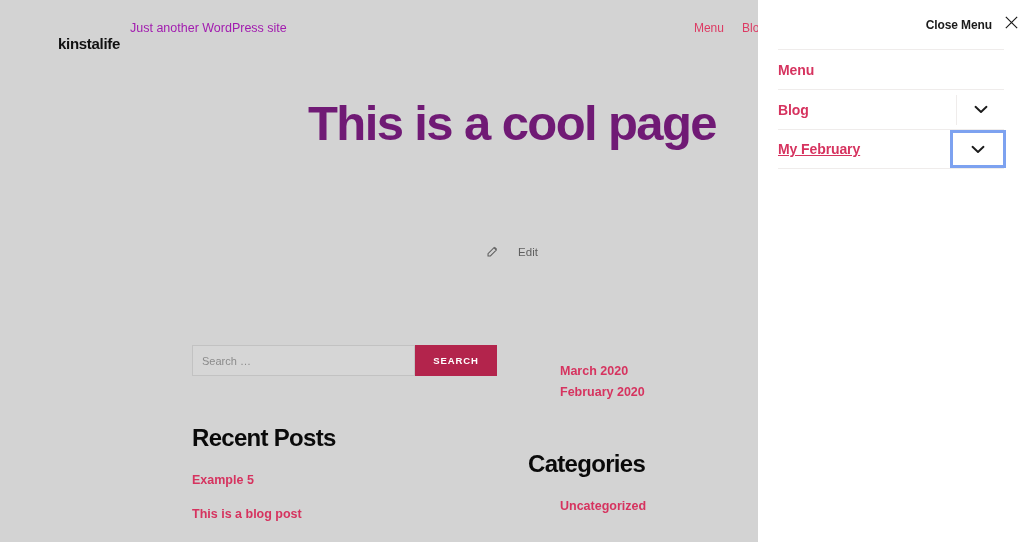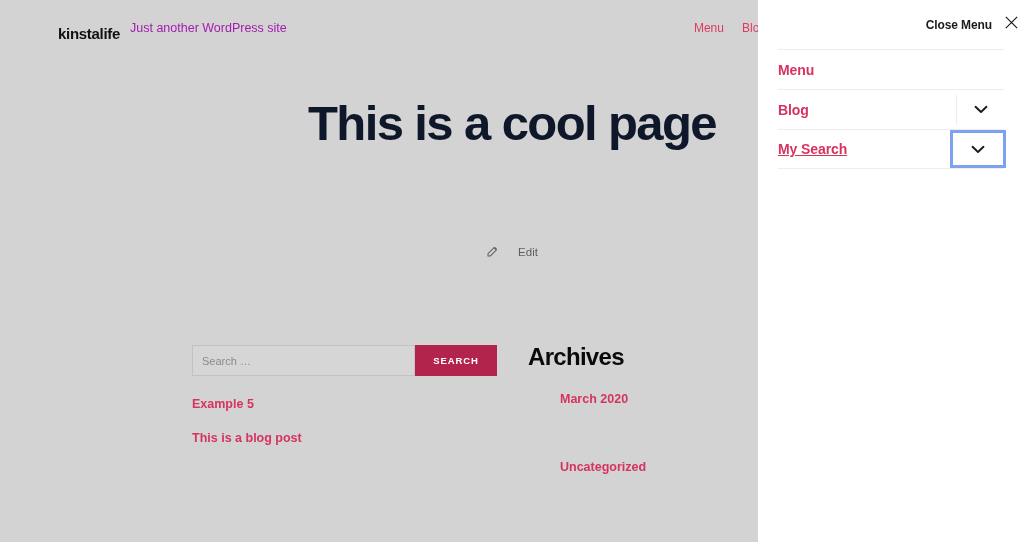--- a/index.html
+++ b/index.html
@@ -33,21 +33,21 @@
     left: 0;
     width: 1024px;
     height: 22px;
     display: flex;
     align-items: center;
   }
 
   .brand {
     position: absolute;
     left: 58px;
-    top: 6px;
+    top: 16px;
     font-size: 15px;
     font-weight: 700;
     color: #111111;
     letter-spacing: -0.3px;
     line-height: 22px;
   }
 
   .tagline {
     position: absolute;
     left: 130px;
@@ -73,21 +73,21 @@
   }
 
   .hero-title {
     position: absolute;
     top: 96px;
     left: 0;
     width: 1024px;
     text-align: center;
     font-size: 49px;
     font-weight: 800;
-    color: #0f172a;
+    color: #701a75;
     letter-spacing: -1.6px;
     line-height: 54px;
   }
 
   .edit-link {
     position: absolute;
     top: 245px;
     left: 0;
     width: 1024px;
     display: flex;
@@ -270,38 +270,40 @@
     </div>
 
     <div class="widget-col-left">
 
       <form class="searchform">
         <input class="search-field" type="text" placeholder="Search …" style="">
         <button class="search-submit" type="button">SEARCH</button>
       </form>
 
       <div class="widget-block">
+        <div class="widget-title recent">Recent Posts</div>
         <ul class="widget-list spaced">
           <li><a href="#">Example 5</a></li>
           <li><a href="#">This is a blog post</a></li>
         </ul>
       </div>
 
     </div>
 
     <div class="widget-col-right">
 
       <div class="widget-block archives-block">
-        <div class="widget-title">Archives</div>
         <ul class="widget-list tight">
           <li><a href="#">March 2020</a></li>
+          <li><a href="#">February 2020</a></li>
         </ul>
       </div>
 
       <div class="widget-block categories-block">
+        <div class="widget-title">Categories</div>
         <ul class="widget-list tight">
           <li><a href="#">Uncategorized</a></li>
         </ul>
       </div>
 
     </div>
 
   </div>
 
   <aside id="menu-panel">
@@ -326,21 +328,21 @@
         <button class="submenu-toggle" type="button">
           <span>
             <svg width="14" height="9" viewBox="0 0 14 9" fill="none" stroke="#1b1b1b" stroke-width="1.9" stroke-linecap="round" stroke-linejoin="round">
               <path d="M1.5 1.8L7 7L12.5 1.8"></path>
             </svg>
           </span>
         </button>
       </div>
 
       <div class="panel-row">
-        <a href="#" class="active">My Search</a>
+        <a href="#" class="active">My February</a>
         <button class="submenu-toggle focused" type="button">
           <span>
             <svg width="14" height="9" viewBox="0 0 14 9" fill="none" stroke="#1b1b1b" stroke-width="1.9" stroke-linecap="round" stroke-linejoin="round">
               <path d="M1.5 1.8L7 7L12.5 1.8"></path>
             </svg>
           </span>
         </button>
       </div>
 
     </nav>

